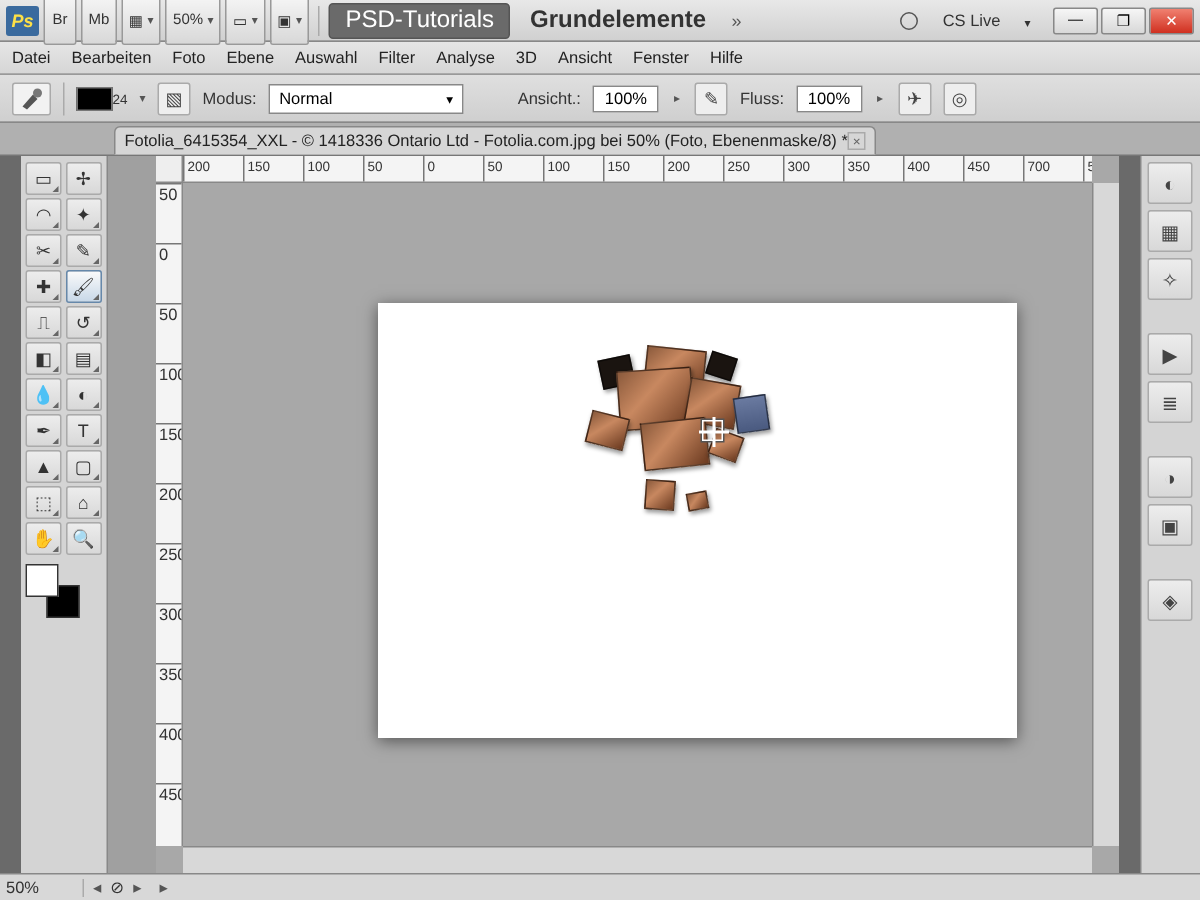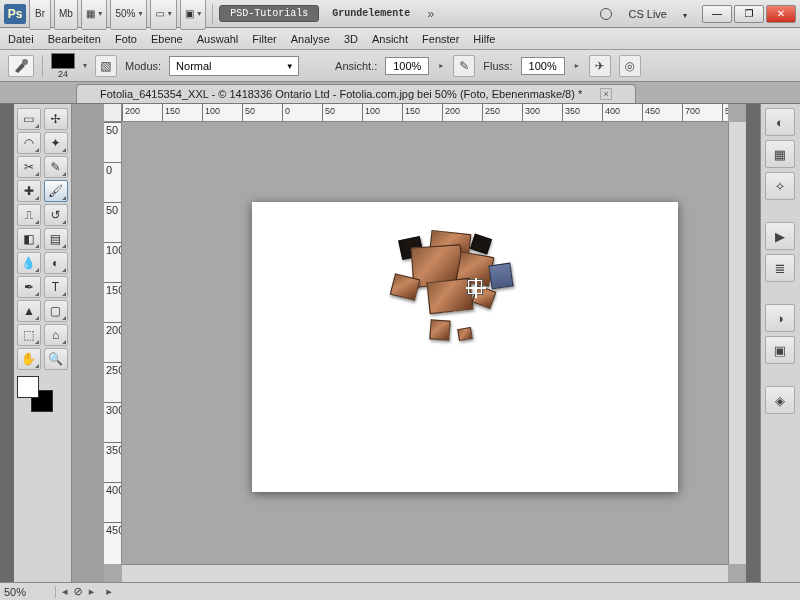--- a/index.html
+++ b/index.html
@@ -1,52 +1,52 @@
 <!DOCTYPE html>
 <html><head>
 <meta charset="utf-8">
 <style>
 * { margin: 0; padding: 0; box-sizing: border-box; font-family: "Lucida Grande", "Segoe UI", Tahoma, sans-serif; font-size: 11px; }
 body { width: 800px; height: 600px; background: #a0a0a0; overflow: hidden; position: relative; }
 
 
 .app-bar { height: 28px; background: linear-gradient(#e8e8e8, #d0d0d0); border-bottom: 1px solid #888; display: flex; align-items: center; padding: 0 4px; gap: 3px; }
-.app-bar .ps-logo { width: 22px; height: 20px; background: #3a6a9e; color: #fef9c3; font-weight: bold; font-size: 12px; display: flex; align-items: center; justify-content: center; border-radius: 2px; }
+.app-bar .ps-logo { width: 22px; height: 20px; background: #3a6a9e; color: #fde047; font-weight: bold; font-size: 12px; display: flex; align-items: center; justify-content: center; border-radius: 2px; font-style: italic; }
 .app-bar .sq-btn { height: 32px; min-width: 22px; padding: 0 4px; background: linear-gradient(#f4f4f4,#d8d8d8); border: 1px solid #999; border-radius: 2px; display: flex; align-items: center; justify-content: center; font-size: 10px; color: #333; }
 .app-bar .drop::after { content: "▾"; font-size: 8px; margin-left: 3px; color: #555; }
 .app-bar .sep { width: 1px; height: 20px; background: #aaa; margin: 0 3px; }
-.app-bar .pill { padding: 2px 10px; border-radius: 3px; font-size: 10px; font-family: Liberation Mono, monospace; }
+.app-bar .pill { padding: 2px 10px; border-radius: 3px; font-size: 16px; }
 .app-bar .pill.dark { background: #6a6a6a; color: #fff; border: 1px solid #555; }
 .app-bar .pill.light { background: transparent; color: #333; font-weight: bold; }
 .app-bar .chev { font-size: 12px; color: #555; padding: 0 4px; }
 .app-bar .spacer { flex: 1; }
 .app-bar .cs { display: flex; align-items: flex-end; gap: 16px; padding: 0 6px; color: #333; }
 .app-bar .wbtns { display: flex; gap: 2px; margin-left: 6px; }
 .app-bar .wbtn { width: 30px; height: 18px; border: 1px solid #888; border-radius: 2px; background: linear-gradient(#f6f6f6,#d8d8d8); display:flex; align-items:center; justify-content:center; font-size:10px;}
 .app-bar .wbtn.close { background: linear-gradient(#f08070,#d03020); color:#fff; }
 
 
 .menu-bar { height: 22px; background: linear-gradient(#e6e6e6,#d6d6d6); border-bottom: 1px solid #999; display: flex; align-items: center; padding: 0 8px; gap: 14px; }
 .menu-bar span { color: #222; }
 
 
 .options-bar { height: 32px; background: linear-gradient(#dfdfdf,#cfcfcf); border-bottom: 1px solid #888; display: flex; align-items: center; padding: 0 8px; gap: 8px; }
 .options-bar .tool-ind { width: 26px; height: 22px; border: 1px solid #aaa; background: #f2f2f2; display:flex; align-items:center; justify-content:center; border-radius:2px;}
-.options-bar .swatch-col { display:flex; flex-direction:column; align-items:center; }
+.options-bar .swatch-col { display:flex; flex-direction:row; align-items:center; }
 .options-bar .swatch { width: 24px; height: 16px; background: #000; border: 1px solid #777; }
 .options-bar .swatch-lbl { font-size: 9px; color:#333; }
 .options-bar .icon-btn { width: 22px; height: 22px; border: 1px solid #aaa; background:#eee; display:flex; align-items:center; justify-content:center; border-radius:2px; font-size:12px; color:#444;}
 .options-bar label { color:#333; }
 .options-bar .combo { width: 130px; height: 20px; background: #fff; border: 1px solid #888; display:flex; align-items:center; padding:0 6px; justify-content:space-between; }
 .options-bar .pct { width: 44px; height: 18px; background: #fff; border: 1px solid #888; display:flex; align-items:center; justify-content:center; }
 .options-bar .tri { font-size: 8px; color:#555; padding: 0 2px; }
 
 
 .doc-tab-row { height: 22px; background: #b0b0b0; display:flex; align-items:flex-end; padding-left: 76px; border-bottom:1px solid #777; }
-.doc-tab { background: #d6d6d6; border: 1px solid #888; border-bottom:none; border-radius: 4px 4px 0 0; padding: 3px 23px; display:flex; align-items:center; gap:18px; color:#222; }
+.doc-tab { background: #d6d6d6; border: 1px solid #888; border-bottom:none; border-radius: 4px 4px 0 0; padding: 3px 6px; display:flex; align-items:center; gap:0; color:#222; }
 .doc-tab .x { width:12px; height:12px; border:1px solid #aaa; font-size:9px; display:flex; align-items:center; justify-content:center; color:#666; }
 
 
 .workspace { position: absolute; top: 104px; bottom: 18px; left: 0; right: 0; display:flex; }
 .tools { width: 58px; background: #d4d4d4; border-right: 1px solid #888; padding: 4px 3px; }
 .tools-grid { display:grid; grid-template-columns: 1fr 1fr; gap: 2px; }
 .tool { width: 24px; height: 22px; background: linear-gradient(#ededed,#d8d8d8); border: 1px solid #aaa; border-radius: 2px; display:flex; align-items:center; justify-content:center; font-size:12px; color:#333; position:relative;}
 .tool.sel { background: linear-gradient(#fafafa,#c8d8e8); border-color:#6688aa; }
 .tool .corner { position:absolute; right:1px; bottom:1px; width:0; height:0; border-left:4px solid transparent; border-bottom:4px solid #666;}
 .fgbg { margin-top: 6px; position: relative; width: 40px; height: 36px; }

